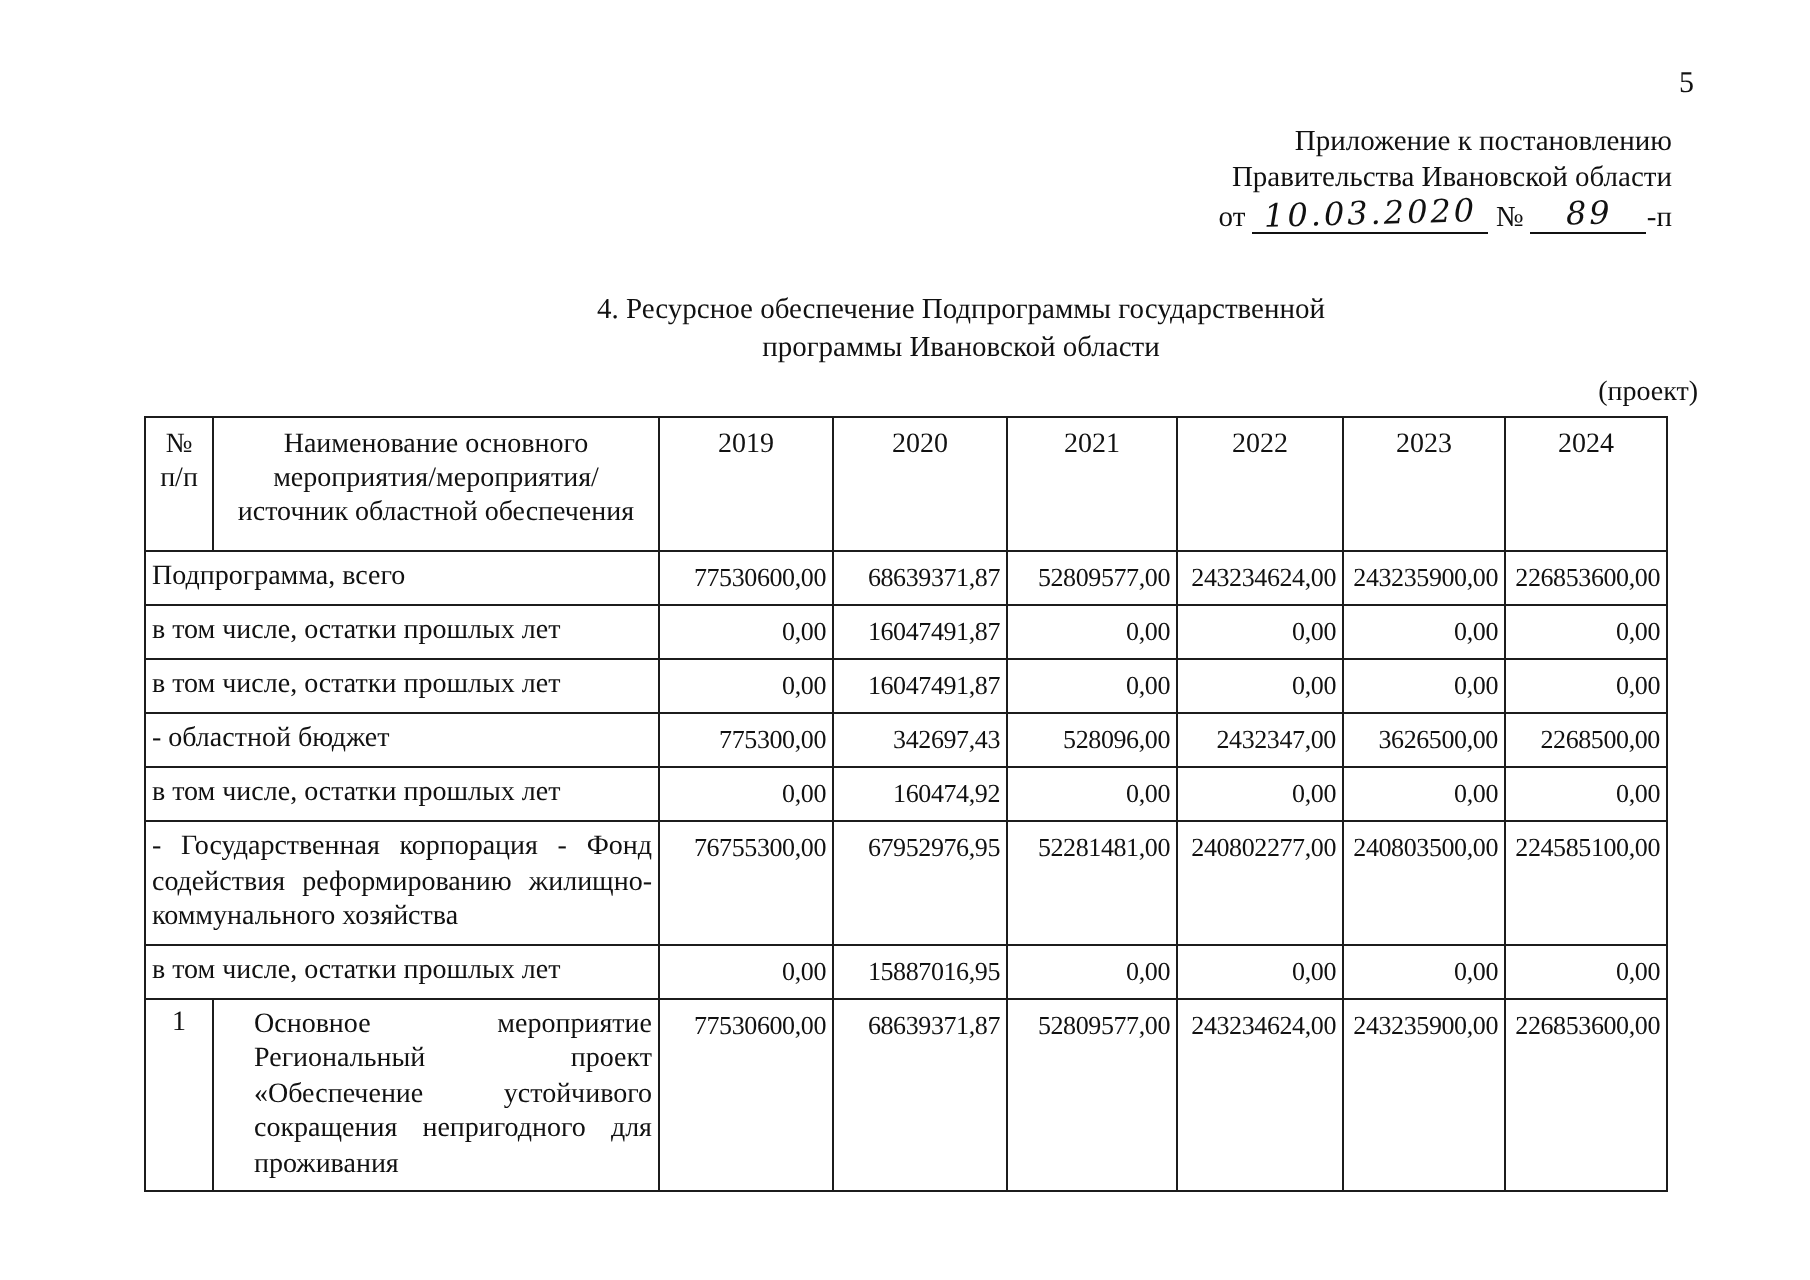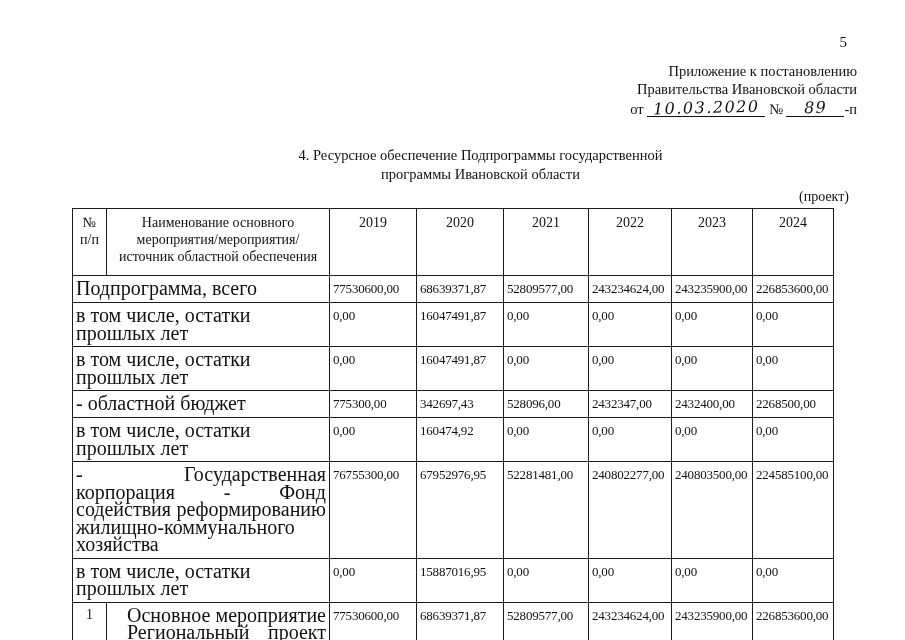--- a/index.html
+++ b/index.html
@@ -20,21 +20,21 @@
   }
   .page-number {
     position: absolute;
     top: 34px;
     right: 58px;
     font-size: 15px;
   }
   .appendix-block {
     position: absolute;
     top: 62px;
-    right: 48px;
+    right: 69px;
     text-align: right;
     font-size: 14.5px;
     line-height: 18px;
   }
   .appendix-dateline {
     margin-top: 2px;
     white-space: nowrap;
   }
   .blank-line {
     display: inline-block;
@@ -90,42 +90,42 @@
   table.budget thead th {
     font-weight: normal;
     text-align: center;
     font-size: 14px;
     height: 57px;
     padding-top: 5px;
     line-height: 17px;
   }
   td.label-cell {
     text-align: left;
-    font-size: 20px;
+    font-size: 14px;
     line-height: 17.5px;
     padding-left: 5px;
     padding-right: 4px;
     height: 18px;
   }
   td.label-cell.justify {
     text-align: justify;
     text-align-last: justify;
     padding-left: 20px;
   }
   td.label-cell.justify-lastleft {
     text-align: justify;
   }
   td.num-col {
     text-align: center;
     font-size: 14px;
     padding-left: 2px;
     padding-right: 2px;
   }
   td.num-cell {
-    text-align: left;
+    text-align: right;
     font-size: 13px;
     letter-spacing: -0.2px;
     line-height: 17px;
     white-space: nowrap;
   }
 </style>
 </head>
 <body>
 
 <div class="page">
@@ -204,21 +204,21 @@
           <td class="num-cell">0,00</td>
           <td class="num-cell">0,00</td>
         </tr>
         <tr>
 
       <td class="label-cell" colspan="2">- областной бюджет</td>
     <td class="num-cell">775300,00</td>
           <td class="num-cell">342697,43</td>
           <td class="num-cell">528096,00</td>
           <td class="num-cell">2432347,00</td>
-          <td class="num-cell">2432400,00</td>
+          <td class="num-cell">3626500,00</td>
           <td class="num-cell">2268500,00</td>
         </tr>
         <tr>
 
       <td class="label-cell" colspan="2">в том числе, остатки прошлых лет</td>
     <td class="num-cell">0,00</td>
           <td class="num-cell">160474,92</td>
           <td class="num-cell">0,00</td>
           <td class="num-cell">0,00</td>
           <td class="num-cell">0,00</td>

